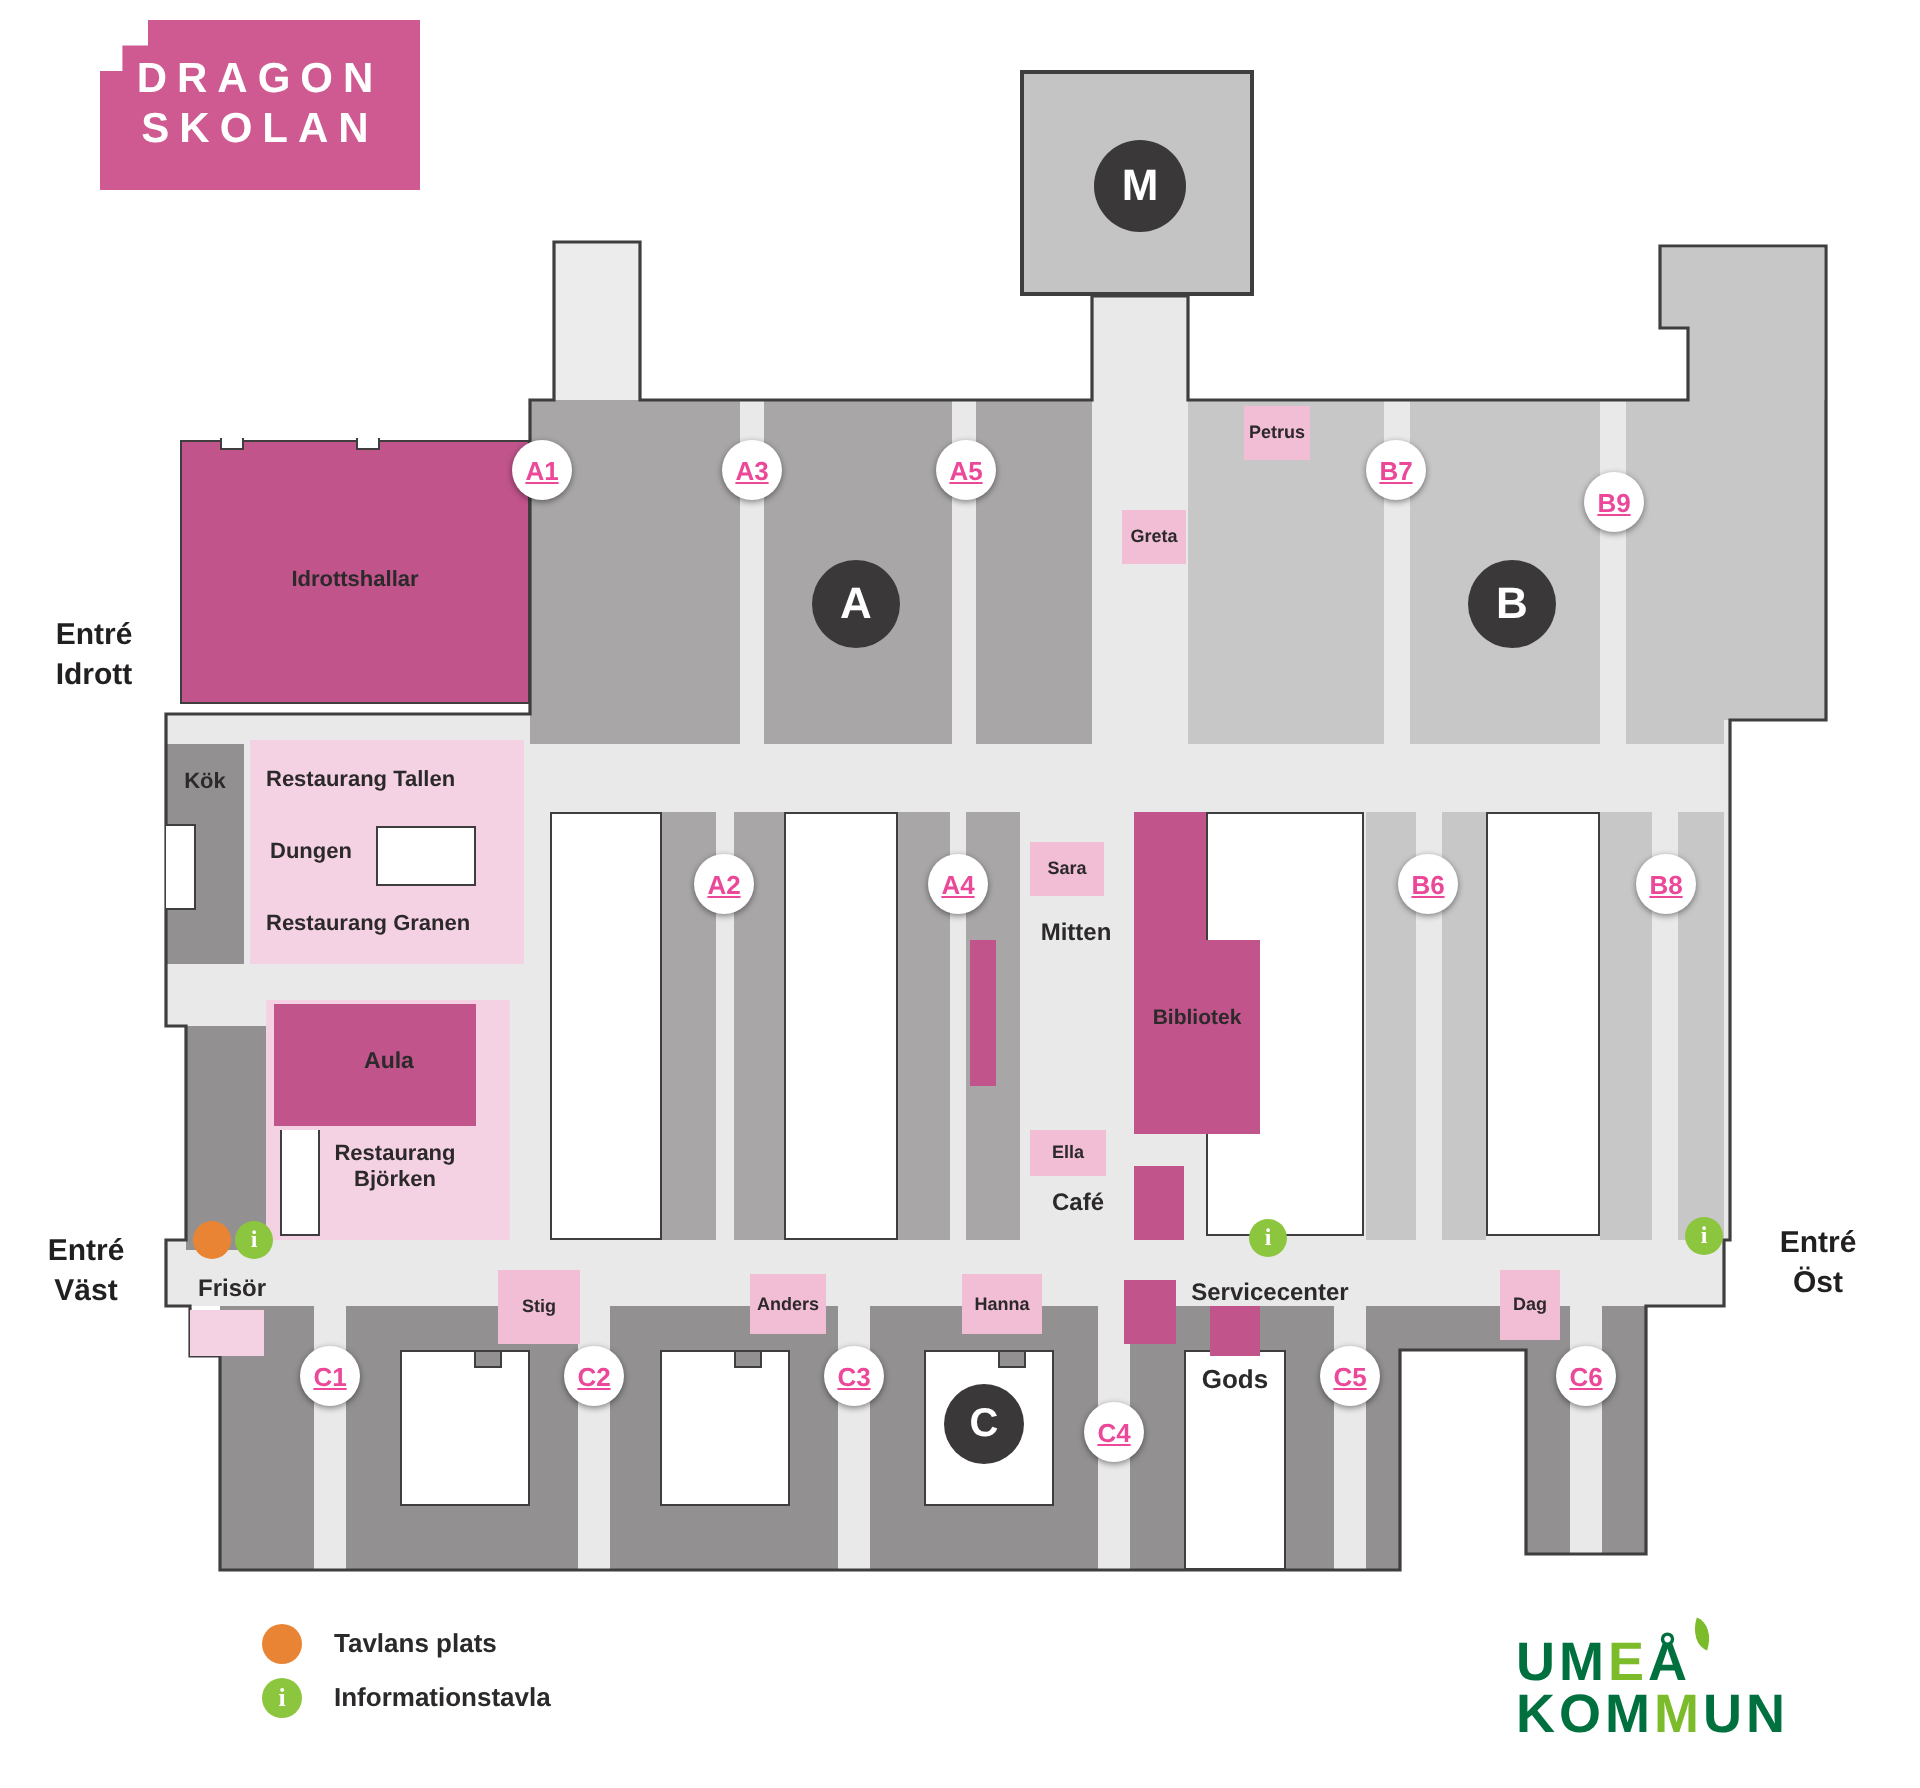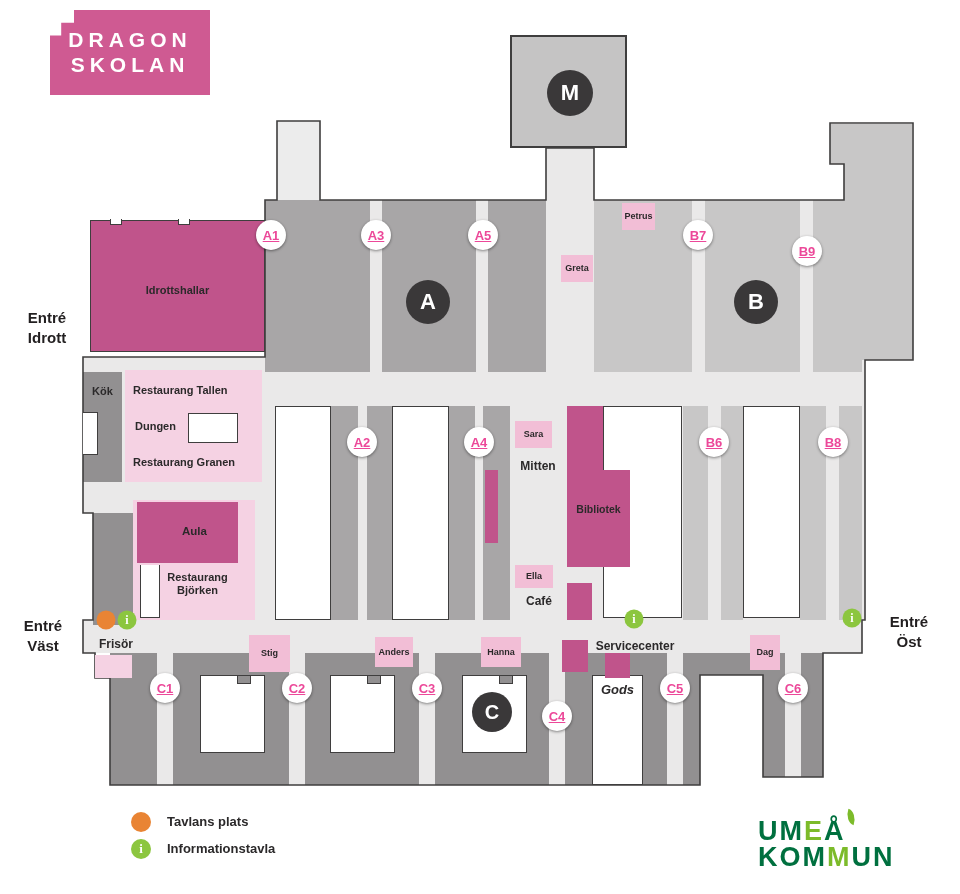--- a/index.html
+++ b/index.html
@@ -156,21 +156,21 @@
   <div class="lt" style="left:133px;top:384px;width:120px;font-size:11px;">Restaurang Tallen</div>
   <div class="lt" style="left:135px;top:420px;width:60px;font-size:11px;">Dungen</div>
   <div class="lt" style="left:133px;top:456px;width:130px;font-size:11px;">Restaurang Granen</div>
   <div class="rt" style="left:137px;top:525px;width:115px;font-size:11.5px;">Aula</div>
   <div class="rt" style="left:150px;top:571px;width:95px;font-size:11px;">Restaurang Björken</div>
   <div class="rt" style="left:567px;top:503px;width:63px;font-size:10.5px;">Bibliotek</div>
   <div class="rt" style="left:510px;top:460px;width:56px;font-size:12px;">Mitten</div>
   <div class="rt" style="left:516px;top:595px;width:46px;font-size:12px;">Café</div>
   <div class="rt" style="left:94px;top:638px;width:44px;font-size:12px;">Frisör</div>
   <div class="rt" style="left:580px;top:640px;width:110px;font-size:12px;">Servicecenter</div>
-  <div class="rt" style="left:592px;top:683px;width:51px;font-size:13px;font-style:italic;">Gods</div>
+  <div class="rt" style="left:592px;top:683px;width:51px;font-size:13px;">Gods</div>
 
   <div class="sb" style="left:428px;top:302px;">A</div>
   <div class="sb" style="left:756px;top:302px;">B</div>
   <div class="sb" style="left:492px;top:712px;width:40px;height:40px;font-size:20px;">C</div>
 
   <div class="cb" style="left:271px;top:235px;">A1</div>
   <div class="cb" style="left:376px;top:235px;">A3</div>
   <div class="cb" style="left:483px;top:235px;">A5</div>
   <div class="cb" style="left:698px;top:235px;">B7</div>
   <div class="cb" style="left:807px;top:235px;margin-top:16px;">B9</div>

